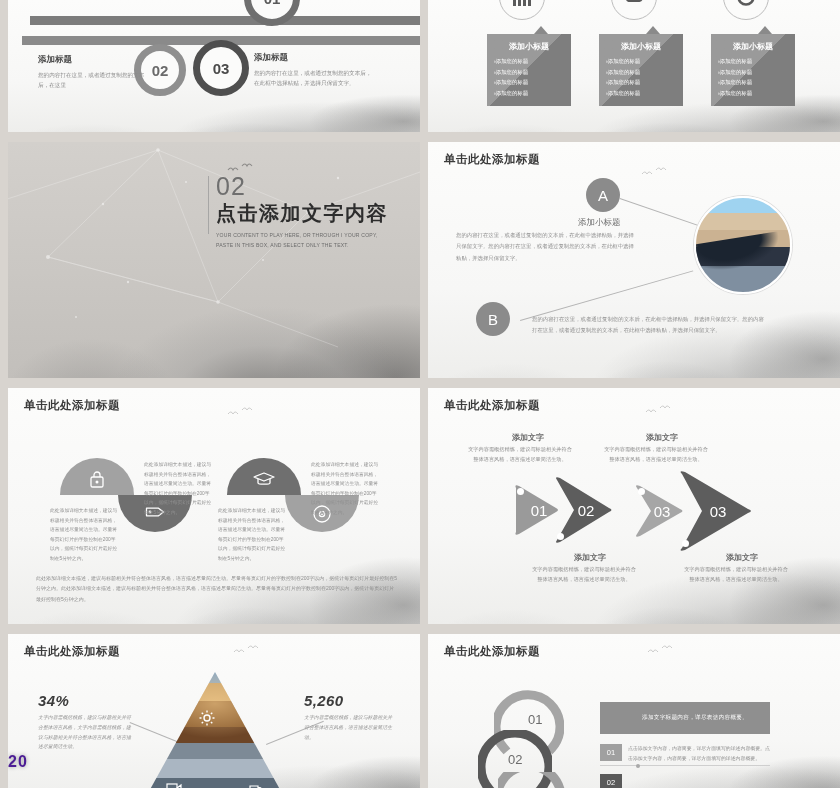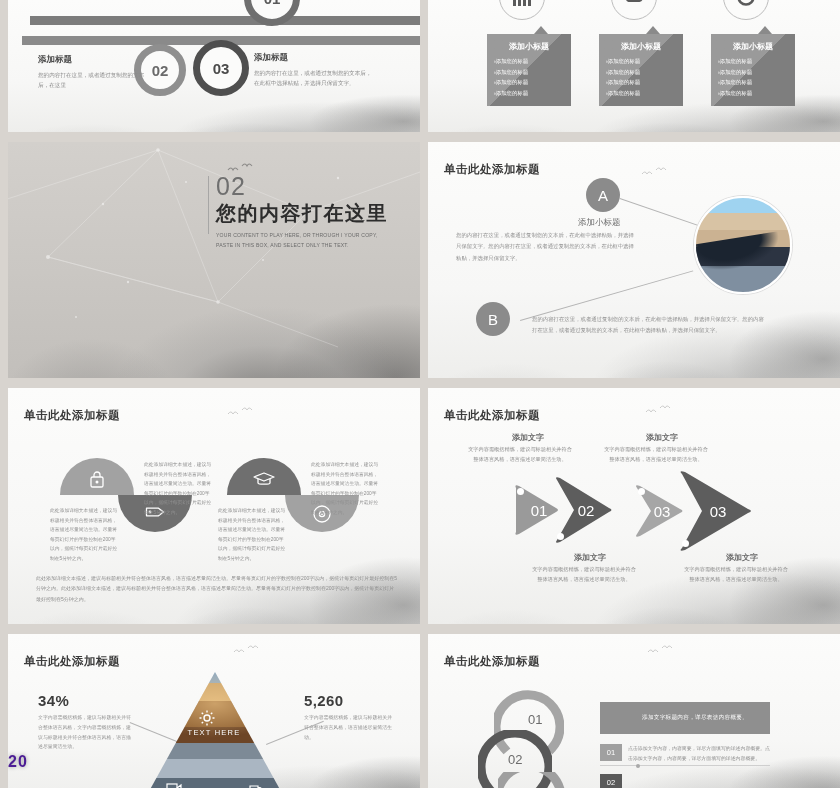--- a/index.html
+++ b/index.html
@@ -28,21 +28,21 @@
     position:absolute; inset:0; pointer-events:none;
     background:
       radial-gradient(ellipse 55% 40% at 78% 105%, rgba(120,120,120,.42) 0%, rgba(150,150,150,.22) 38%, rgba(255,255,255,0) 70%),
       radial-gradient(ellipse 34% 30% at 96% 92%, rgba(90,90,90,.45) 0%, rgba(255,255,255,0) 68%),
       radial-gradient(ellipse 26% 24% at 58% 110%, rgba(130,130,130,.30) 0%, rgba(255,255,255,0) 72%),
       radial-gradient(ellipse 30% 26% at 20% 112%, rgba(150,150,150,.20) 0%, rgba(255,255,255,0) 70%),
       linear-gradient(180deg,#fcfcfb 0%,#f7f7f6 62%,#eeeeec 100%);
   }
   .birds { position:absolute; pointer-events:none; opacity:.5; }
   .slide-title {
-    position:absolute; left:16px; top:20px;
+    position:absolute; left:16px; top:10px;
     font-size:11.5px; font-weight:bold; color:#3b3b3b;
     letter-spacing:.5px; z-index:5;
   }
 
   
   .s1-bar { position:absolute; height:9px; background:#7c7c7c; }
   .s1-bar.a { left:22px; right:0; top:16px; }
   .s1-bar.b { left:14px; right:0; top:36px; background:#8a8a8a; }
   .ringnum {
     position:absolute; border-radius:50%;
@@ -133,21 +133,21 @@
   .tri-wrap{ position:absolute; width:146px; height:132px; overflow:hidden;
              clip-path:polygon(50% 0,100% 100%,0 100%); }
   .tri-img { position:absolute; inset:0;
              background:linear-gradient(180deg,#8fa9c0 0 8%,#caa36a 8% 22%,#8d5f31 22% 42%,#6d4526 42% 54%,#7d8a96 54% 66%,#aab6c2 66% 80%,#5b6a78 80% 100%); }
   .tri-img::after{ content:""; position:absolute; inset:0;
              background:radial-gradient(ellipse 70% 40% at 50% 24%, rgba(255,214,150,.55) 0%, rgba(0,0,0,0) 65%); }
   .tri-lbl{ position:absolute; left:0; width:100%; text-align:center; color:#fff;
             font-size:7.5px; letter-spacing:1.2px; line-height:1.35; text-shadow:0 0 3px rgba(0,0,0,.35);}
   .tri-year{ position:absolute; left:0; width:100%; text-align:left; color:#4c1d95;
              font-size:16px; font-weight:bold; line-height:.95; letter-spacing:1px; text-shadow:0 0 4px rgba(0,0,0,.35);}
-  .stat { position:absolute; }
+  .stat { position:absolute;font-style:italic; }
   .stat .v { font-size:15px; font-weight:bold; color:#3c3c3c; letter-spacing:.4px;}
   .stat .d { font-size:4.9px; color:#909090; line-height:2.0; margin-top:4px; }
   .arc-n{ position:absolute; font-size:13px; color:#6c6c6c; }
   .s8-banner{ position:absolute; color:#fff; font-size:5.6px; display:flex; align-items:center;
               padding-left:42px; letter-spacing:.3px;}
   .s8-row{ position:absolute; }
   .s8-row .n{ position:absolute; left:0; top:0; width:22px; height:17px; color:#fff;
               font-size:7.5px; display:flex; align-items:center; justify-content:center;}
   .s8-row .t{ position:absolute; left:28px; top:0; font-size:4.9px; color:#8b8b8b; line-height:1.95; }
   .s8-row .rule{ position:absolute; left:0; right:0; bottom:0; height:1px; background:#cfcfcf; }
@@ -268,21 +268,21 @@
     </svg>
     <svg class="birds" style="left:218px;top:20px;width:30px;height:14px;" viewBox="0 0 30 14">
       <g stroke="#4a4a4a" stroke-width="1.1" fill="none">
         <path d="M2 8 q3-4 5 0 q2-4 5 0"></path>
           <path d="M16 4 q3-4 5 0 q2-4 5 0"></path>
       </g>
     </svg>
     <div class="s3-rule"></div>
     <div class="s3-txt">
       <div class="s3-num">02</div>
-      <div class="s3-big">您的内容打在这里</div>
+      <div class="s3-big">点击添加文字内容</div>
       <div class="s3-en">YOUR CONTENT TO PLAY HERE, OR THROUGH I YOUR COPY, PASTE IN THIS BOX, AND SELECT ONLY THE TEXT.</div>
     </div>
   </div>
 
   <div class="slide">
     <div class="inkbg"></div>
     <div class="slide-title">单击此处添加标题</div>
     <svg class="birds" style="left:212px;top:24px;width:30px;height:14px;" viewBox="0 0 30 14">
       <g stroke="#9a9a9a" stroke-width="1" fill="none">
           <path d="M2 8 q3-4 5 0 q2-4 5 0"></path>
@@ -421,21 +421,20 @@
 
     <div class="tri-wrap" style="left:134px;top:38px;">
       <div class="tri-img"></div>
     </div>
     <svg style="position:absolute;left:190px;top:75px;" width="18" height="18" viewBox="0 0 18 18">
       <g fill="none" stroke="#fff" stroke-width="1.4">
           <circle cx="9" cy="9" r="3"></circle>
       <path d="M9 1.5v2M9 14.5v2M1.5 9h2M14.5 9h2M3.7 3.7l1.4 1.4M12.9 12.9l1.4 1.4M14.3 3.7l-1.4 1.4M5.1 12.9l-1.4 1.4"></path>
         </g>
     </svg>
-    <div class="tri-lbl" style="top:94px;">TEXT HERE</div>
     <div class="tri-year" style="top:120px;">20</div>
     <svg style="position:absolute;left:158px;top:148px;" width="16" height="14" viewBox="0 0 16 14">
       <rect x="1" y="2" width="10" height="10" fill="none" stroke="#fff" stroke-width="1.2"></rect>
       <path d="M11 6l4-3v8l-4-3z" fill="none" stroke="#fff" stroke-width="1.2"></path>
     </svg>
     <svg style="position:absolute;left:240px;top:148px;" width="14" height="14" viewBox="0 0 14 14">
       <path d="M2 4h8v5a3 3 0 0 1-3 3H5a3 3 0 0 1-3-3z" fill="none" stroke="#fff" stroke-width="1.2"></path>
       <path d="M10 5.5h1.6a1.6 1.6 0 0 1 0 3.2H10" fill="none" stroke="#fff" stroke-width="1.2"></path>
     </svg>
 

